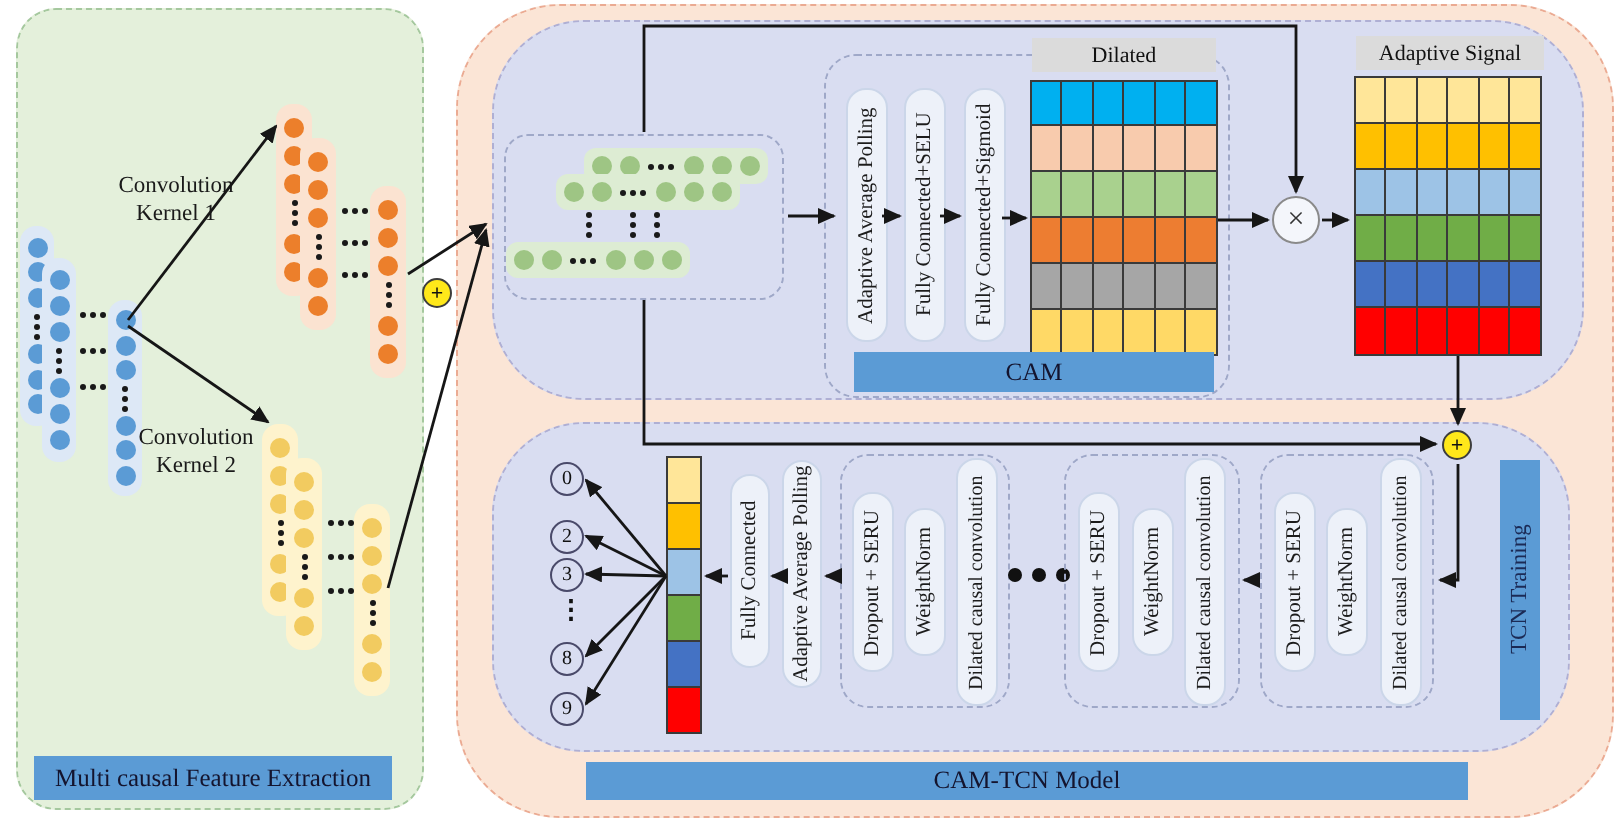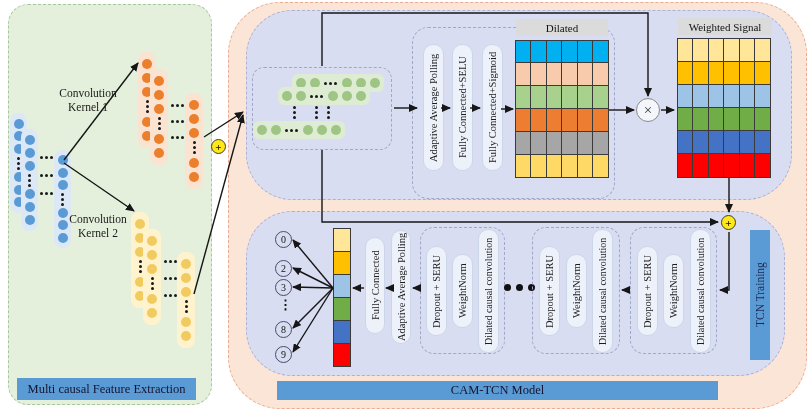--- a/index.html
+++ b/index.html
@@ -342,21 +342,21 @@
       <div style="background: rgb(255, 217, 102);"></div>
       <div style="background: rgb(255, 217, 102);"></div>
       <div style="background: rgb(255, 217, 102);"></div>
       <div style="background: rgb(255, 217, 102);"></div>
       <div style="background: rgb(255, 217, 102);"></div>
       <div style="background: rgb(255, 217, 102);"></div>
     </div>
 
   <div class="abs op-circle" style="left:636px;top:98px;">×</div>
 
-  <div class="abs graylabel" style="left:678px;top:18px;width:94px;height:17px;">Weighted Signal</div>
+  <div class="abs graylabel" style="left:678px;top:18px;width:94px;height:17px;">Adaptive Signal</div>
   <div class="abs cellgrid" style="left:677px;top:38px;width:93px;height:139px;grid-template-columns:repeat(6,1fr);">
       <div style="background: rgb(255, 230, 153);"></div>
       <div style="background: rgb(255, 230, 153);"></div>
       <div style="background: rgb(255, 230, 153);"></div>
       <div style="background: rgb(255, 230, 153);"></div>
       <div style="background: rgb(255, 230, 153);"></div>
       <div style="background: rgb(255, 230, 153);"></div>
       <div style="background: rgb(255, 192, 0);"></div>
       <div style="background: rgb(255, 192, 0);"></div>
       <div style="background: rgb(255, 192, 0);"></div>
@@ -382,20 +382,21 @@
       <div style="background: rgb(68, 114, 196);"></div>
       <div style="background: rgb(68, 114, 196);"></div>
       <div style="background: rgb(255, 0, 0);"></div>
       <div style="background: rgb(255, 0, 0);"></div>
       <div style="background: rgb(255, 0, 0);"></div>
       <div style="background: rgb(255, 0, 0);"></div>
       <div style="background: rgb(255, 0, 0);"></div>
       <div style="background: rgb(255, 0, 0);"></div>
     </div>
 
+  <div class="abs banner" style="left:427px;top:176px;width:180px;height:20px;">CAM</div>
 
   <div class="abs num-circle" style="left:275px;top:231px;">0</div>
   <div class="abs num-circle" style="left:275px;top:260px;">2</div>
   <div class="abs num-circle" style="left:275px;top:279px;">3</div>
   <div class="abs vellipsis" style="left:279px;top:298px;">⋮</div>
   <div class="abs num-circle" style="left:275px;top:321px;">8</div>
   <div class="abs num-circle" style="left:275px;top:346px;">9</div>
 
   <div class="abs cellgrid" style="left:333px;top:228px;width:17px;height:138px;grid-template-columns:1fr;">
       <div style="background: rgb(255, 230, 153);"></div>
@@ -424,21 +425,21 @@
     <div class="vpill" style="width:19px;height:72px;">WeightNorm</div>
     <div class="vpill" style="width:19px;height:122px;font-size:10px;">Dilated causal convolution</div>
   </div>
   <div class="abs tcn-group" style="left:630px;top:227px;width:87px;height:127px;">
     <div class="vpill" style="width:19px;height:88px;">Dropout + SERU</div>
     <div class="vpill" style="width:19px;height:72px;">WeightNorm</div>
     <div class="vpill" style="width:19px;height:122px;font-size:10px;">Dilated causal convolution</div>
   </div>
 
   <div class="abs vbanner" style="left:750px;top:230px;width:20px;height:130px;">TCN Training</div>
-  <div class="abs banner" style="left:277px;top:381px;width:441px;height:19px;">CAM-TCN Model</div>
+  <div class="abs banner" style="left:293px;top:381px;width:441px;height:19px;">CAM-TCN Model</div>
 
   <svg class="lines" width="810" height="411" viewBox="0 0 810 411">
     <defs>
       <marker id="ah" markerUnits="userSpaceOnUse" markerWidth="9" markerHeight="8" refX="8" refY="4" orient="auto">
         <path d="M0,0 L9,4 L0,8 Z" fill="#161616"></path>
       </marker>
     </defs>
     <g stroke="#161616" stroke-width="1.4" fill="none">
       <line x1="64" y1="160" x2="138" y2="63" marker-end="url(#ah)"></line>
       <line x1="64" y1="163" x2="134" y2="211" marker-end="url(#ah)"></line>

